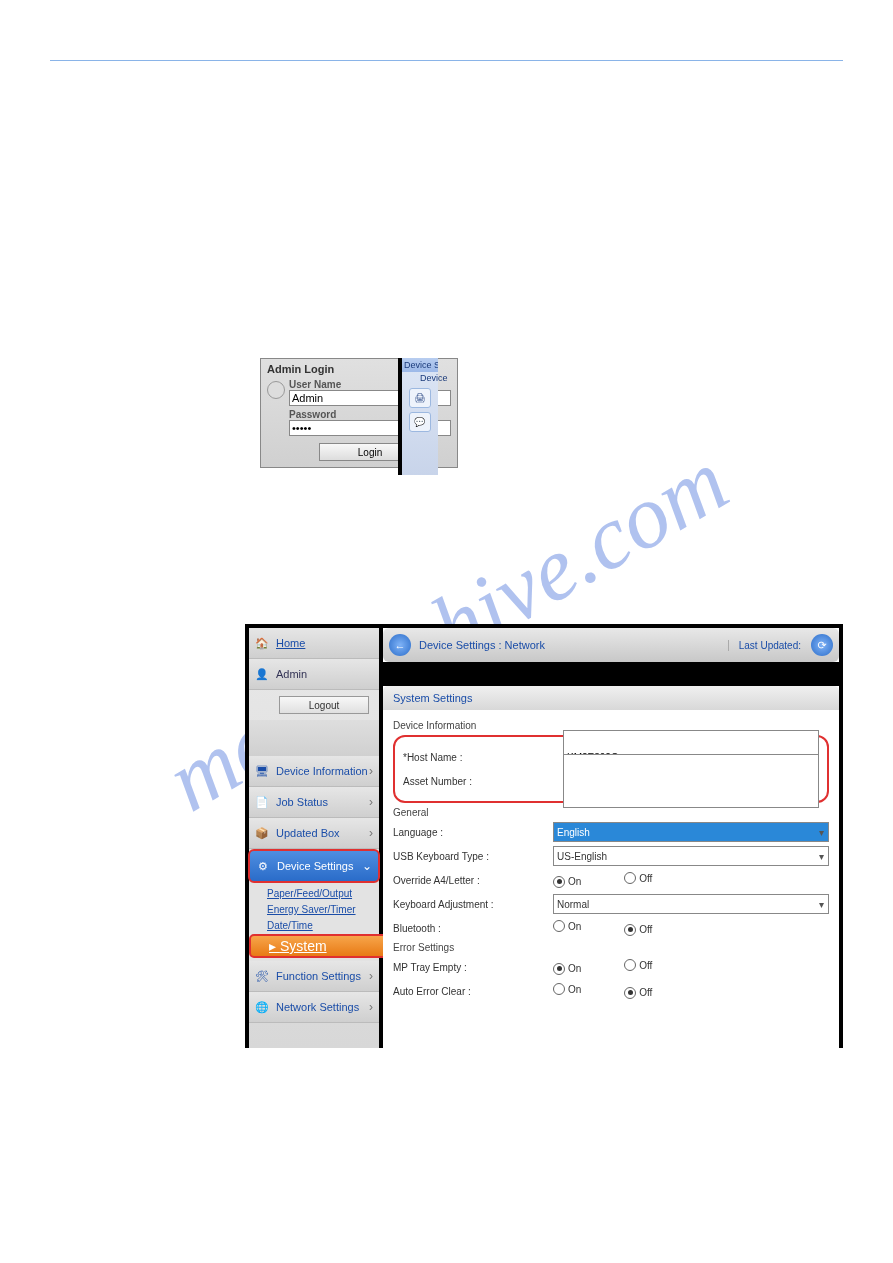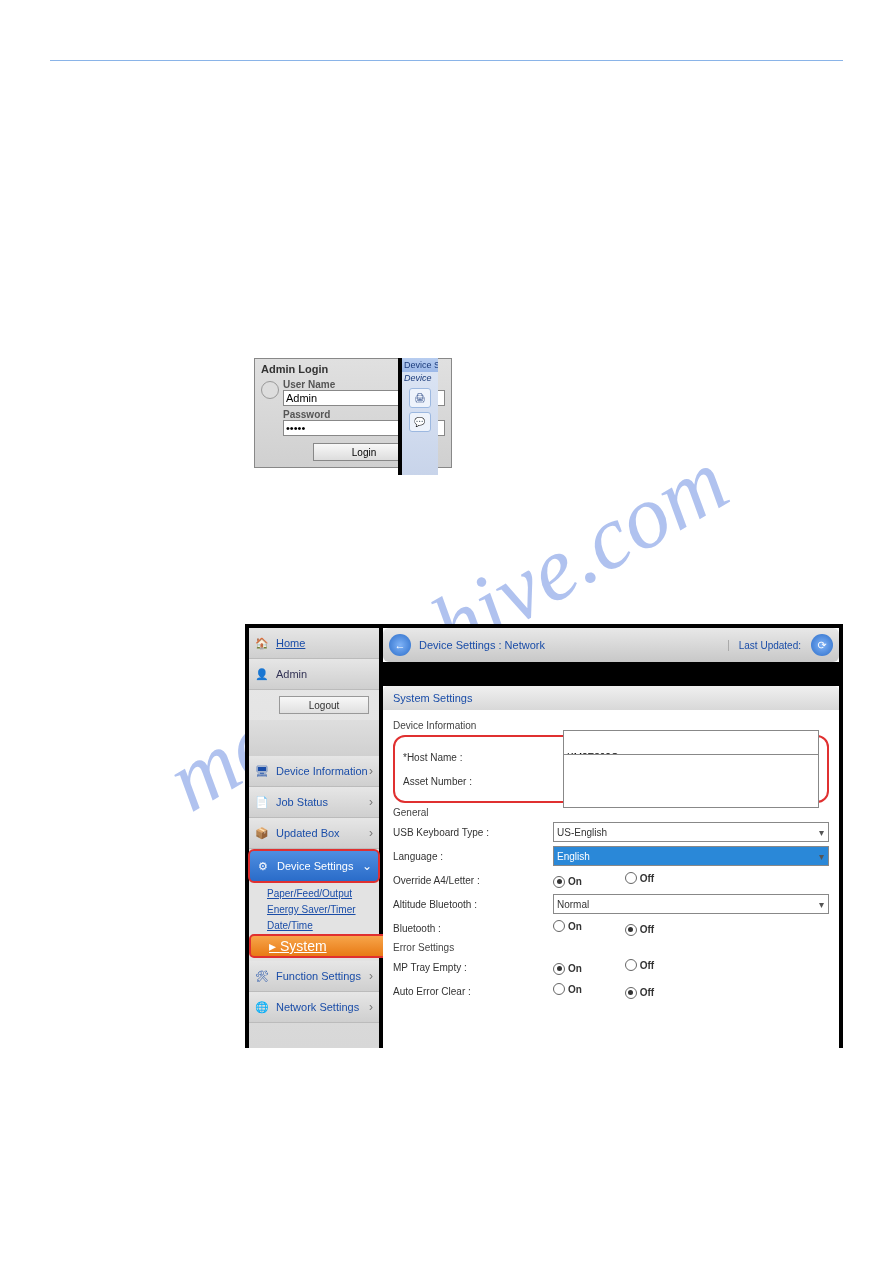--- a/index.html
+++ b/index.html
@@ -24,21 +24,21 @@
     color: rgba(80,120,220,0.45);
     font-style: italic;
     font-family: Georgia, serif;
     pointer-events: none;
     white-space: nowrap;
   }
 
   
   .login-area {
     position: absolute;
-    left: 254px; top: 358px;
+    left: 260px; top: 358px;
     width: 184px;
     background: linear-gradient(#e0e0e0,#d0d0d0);
     border: 1px solid #888;
     font-size: 11px;
     padding: 4px 6px 6px 6px;
   }
   .login-area .title { font-weight: bold; color: #333; margin-bottom: 4px; }
   .login-area .row { display:flex; align-items:flex-start; }
   .login-area .avatar-icon {
     width:16px;height:16px;border-radius:50%;background:#ddd;border:1px solid #999;margin-right:4px;margin-top:2px;
@@ -53,21 +53,21 @@
     background:linear-gradient(#f8f8f8,#ddd);border:1px solid #888;
   }
 
   .device-snippet {
     position:absolute; left:398px; top:358px; width:36px; height:117px;
     background:linear-gradient(#dde6f5,#c8d4ea);
     border-left:4px solid #000;
     font-size:9px;color:#1a3a7a;
   }
   .device-snippet .hdr{background:linear-gradient(#b8cdf0,#9cb8e8);color:#1a3a7a;padding:2px 2px;font-size:9px;white-space:nowrap;overflow:hidden;}
-  .device-snippet .sub{padding:1px 2px;color:#1a3a7a;font-style:italic;}
+  .device-snippet .sub{padding:1px 18px;color:#1a3a7a;}
   .device-snippet .sq{width:20px;height:18px;margin:4px auto;background:#eef3fb;border:1px solid #9cb8e0;border-radius:3px;display:flex;align-items:center;justify-content:center;}
 
   
   .main-ui {
     position:absolute;
     left:245px; top:624px;
     width:598px; height:424px;
     background:#000;
     overflow:hidden;
     font-size:11px;
@@ -125,21 +125,21 @@
   }
   .panel-body{padding:6px 10px;color:#333;font-size:10px;}
   .section-title{font-size:10px;color:#444;margin:4px 0;}
   .red-box{border:2px solid #e03030;border-radius:12px;padding:6px 8px;}
   .frow{display:flex;align-items:center;margin:4px 0;height:20px;}
   .flabel{width:160px;color:#333;}
   .ftext{flex:1;border:1px solid #888;height:16px;font-size:10px;padding:18px 3px;background:#fff;}
   .fsel{flex:1;border:1px solid #888;height:18px;font-size:10px;background:#fff;display:flex;align-items:center;padding:0 3px;position:relative;}
   .fsel::after{content:"▾";position:absolute;right:4px;color:#555;}
   .fsel.hl{background:#2a88d8;color:#fff;}
-  .fradio{display:inline-flex;align-items:center;margin-right:40px;font-size:10px;color:#333;font-weight:bold;}
+  .fradio{display:inline-flex;align-items:center;margin-right:40px;font-size:10px;color:#333;}
   .fradio .dot{width:10px;height:10px;border:1px solid #666;border-radius:50%;margin-right:3px;display:inline-flex;align-items:center;justify-content:center;}
   .fradio .dot.fill::after{content:"";width:5px;height:5px;background:#333;border-radius:50%;}
 </style>
 </head>
 <body>
 
 <div class="top-rule"></div>
 
 <div class="watermark">manualshive.com</div>
 
@@ -232,46 +232,46 @@
           <input class="ftext" value="KM2E802C" style="">
         </div>
         <div class="frow">
           <div class="flabel">Asset Number :</div>
           <input class="ftext" value="" style="">
         </div>
       </div>
 
       <div class="section-title">General</div>
       <div class="frow">
+        <div class="flabel">Language :</div>
+        <div class="fsel hl">
+            <span>English</span>
+          </div>
+      </div>
+      <div class="frow">
         <div class="flabel">USB Keyboard Type :</div>
         <div class="fsel">
             <span>US-English</span>
           </div>
       </div>
       <div class="frow">
-        <div class="flabel">Language :</div>
-        <div class="fsel hl">
-            <span>English</span>
-          </div>
-      </div>
-      <div class="frow">
         <div class="flabel">Override A4/Letter :</div>
         <div style="flex:1;">
           <span class="fradio">
               <span class="dot fill"></span>
               <span>On</span>
             </span>
           <span class="fradio">
               <span class="dot"></span>
               <span>Off</span>
             </span>
         </div>
       </div>
       <div class="frow">
-        <div class="flabel">Altitude Bluetooth :</div>
+        <div class="flabel">Keyboard Adjustment :</div>
         <div class="fsel">
             <span>Normal</span>
           </div>
       </div>
       <div class="frow">
         <div class="flabel">Bluetooth :</div>
         <div style="flex:1;">
           <span class="fradio">
               <span class="dot"></span>
               <span>On</span>

